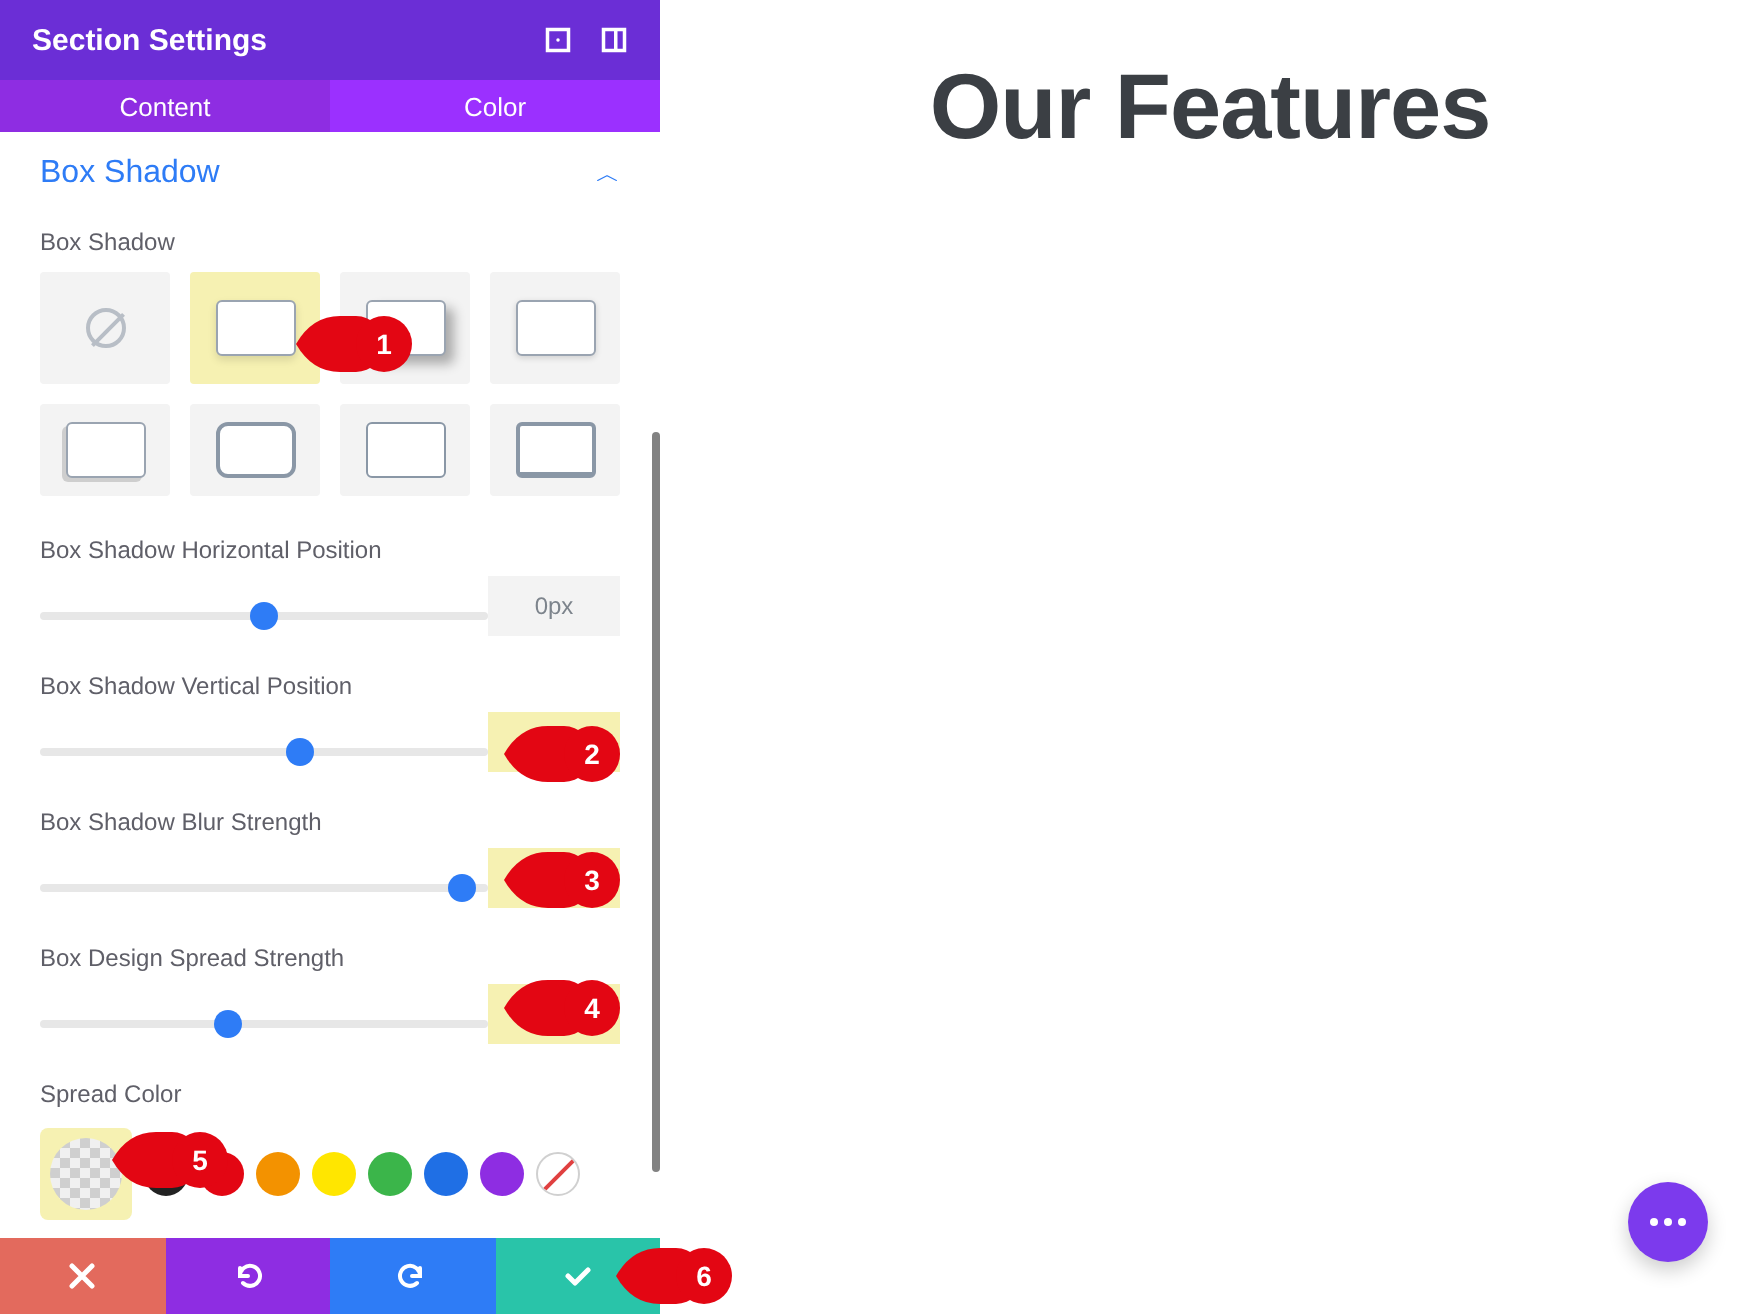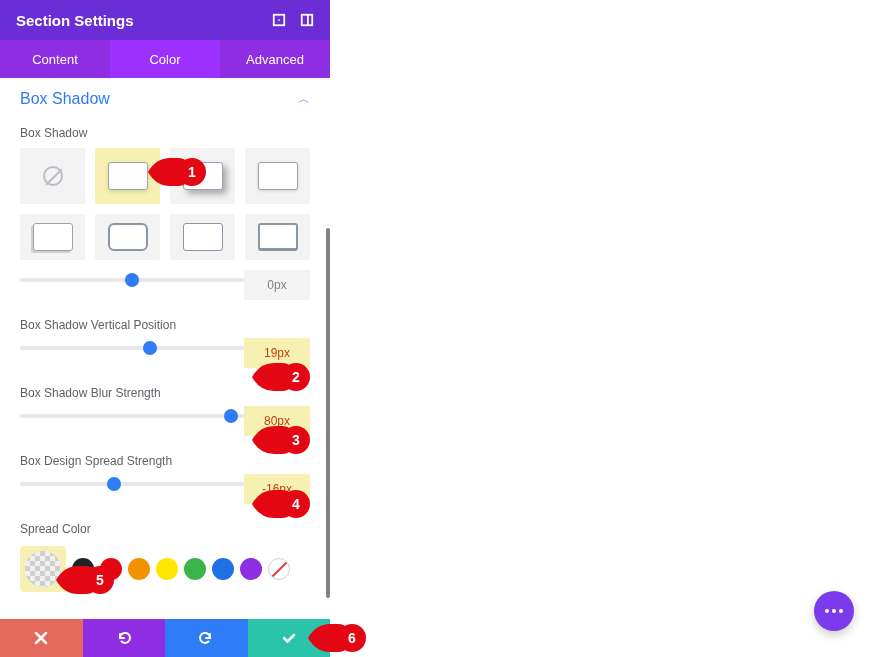--- a/index.html
+++ b/index.html
@@ -18,21 +18,21 @@
   body { margin:0; width:880px; height:657px; position:relative; background:#fff; overflow:hidden; }
 
   .panel { position:absolute; left:0; top:0; width:330px; height:657px; background:#fff; display:flex; flex-direction:column; }
 
   .header { background:var(--purple-dark); color:#fff; height:40px; display:flex; align-items:center; padding:0 16px; justify-content:space-between; }
   .header-title { font-weight:600; font-size:15px;}
   .header-icons { display:flex; gap:14px; }
   .hicon { width:14px; height:14px; display:flex; align-items:center; justify-content:center; }
   .hicon svg { width:14px; height:14px; fill:none; stroke:#fff; stroke-width:2; }
 
-  .tabs { background:var(--purple-mid); height:38px; display:flex; }
+  .tabs { background:var(--purple-mid); height:26px; display:flex; }
   .tab { flex:1; display:flex; align-items:center; justify-content:center; color:#fff; font-size:13px; font-weight:500; cursor:pointer;}
   .tab.active { background:var(--purple-tab); }
 
   .scroll { flex:1; overflow:hidden; position:relative; }
   .scrollbar { position:absolute; right:0; top:150px; width:4px; height:370px; background:#828282; border-radius:2px;}
 
   .section-head { display:flex; align-items:center; justify-content:space-between; padding:12px 20px 8px 20px; color:var(--blue); font-size:16px; font-weight:500;}
   .chev { color:var(--blue); font-size:12px;}
 
   .label { padding:10px 20px 6px 20px; font-size:12px; color:var(--text); font-weight:500;}
@@ -45,21 +45,21 @@
   .none-circle { width:20px; height:20px; border:2px solid #b8bec6; border-radius:50%; position:relative;}
   .none-circle:after { content:""; position:absolute; left:-2px; top:8px; width:22px; height:2px; background:#b8bec6; transform:rotate(-45deg);}
   .p1 { box-shadow:0 2px 4px rgba(0,0,0,.12);}
   .p2 { box-shadow:3px 3px 0 rgba(0,0,0,.25) inset, 0 0 0 #000; box-shadow:4px 4px 6px rgba(0,0,0,.3);}
   .p3 { box-shadow:0 1px 3px rgba(0,0,0,.15);}
   .p4 { box-shadow:-2px 2px 0 rgba(0,0,0,.15);}
   .p5 { border:2px solid #8a97a6; border-radius:6px;}
   .p6 { border:1px solid #8a97a6; border-radius:3px;}
   .p7 { border:2px solid #8a97a6; border-bottom-width:3px;}
 
-  .slider-row { display:flex; align-items:flex-start; padding:0 20px 8px 20px; }
+  .slider-row { display:flex; align-items:flex-end; padding:0 20px 8px 20px; }
   .track { flex:1; height:20px; position:relative; display:flex; align-items:center;}
   .track:before { content:""; position:absolute; left:0; right:0; height:4px; background:#e7e7e7; border-radius:2px;}
   .knob { position:absolute; width:14px; height:14px; background:var(--blue); border-radius:50%; top:3px; transform:translateX(-50%);}
   .valbox { width:66px; height:30px; background:var(--gray-bg); display:flex; align-items:center; justify-content:center; font-size:12px; color:#7d848c;}
   .valbox.hl { background:var(--highlight); color:#c2410c;}
 
   .swatches { display:flex; gap:6px; padding:4px 20px 4px 20px; align-items:center;}
   .sw { width:22px; height:22px; border-radius:50%; cursor:pointer;}
   .sw.big { width:36px; height:36px; border-radius:50%; background:repeating-conic-gradient(#cfcfcf 0 25%, #f0f0f0 0 50%) 0 0/10px 10px; }
   .sw.big-wrap { background:var(--highlight); padding:4px; width:46px; height:46px; display:flex; align-items:center; justify-content:center; border-radius:4px;}
@@ -105,21 +105,20 @@
             <rect x="2" y="2" width="12" height="12"></rect>
             <line x1="9" y1="2" x2="9" y2="14"></line>
           </svg>
       </div>
     </div>
   </div>
 
   <div class="tabs">
     <div class="tab">Content</div>
     <div class="tab active">Color</div>
-    <div class="tab">Advanced</div>
   </div>
 
   <div class="scroll">
 
     <div class="section-head">
       <span>Box Shadow</span>
       <span class="chev">︿</span>
     </div>
 
     <div class="label">Box Shadow</div>
@@ -143,20 +142,21 @@
           <div class="preview p5"></div>
         </div>
       <div class="sopt row2">
           <div class="preview p6"></div>
         </div>
       <div class="sopt row2">
           <div class="preview p7"></div>
         </div>
     </div>
 
+    <div class="label">Box Shadow Horizontal Position</div>
     <div class="slider-row">
       <div class="track">
           <div class="knob" style="left:50%"></div>
         </div>
       <div class="valbox">0px</div>
     </div>
 
     <div class="label">Box Shadow Vertical Position</div>
     <div class="slider-row">
       <div class="track">
@@ -217,20 +217,21 @@
     </div>
     <div class="abtn ok">
       <svg viewBox="0 0 16 16">
           <path d="M3 8l3.5 3.5L13 5" fill="none" stroke="#fff" stroke-width="2.5" stroke-linecap="round" stroke-linejoin="round"></path>
         </svg>
     </div>
   </div>
 </div>
 
 <div class="preview-area">
+  <div class="ptitle">Our Features</div>
 </div>
 
 <div class="fab">
   <div class="fab-dots">
       <span></span>
       <span></span>
       <span></span>
     </div>
 </div>
 

